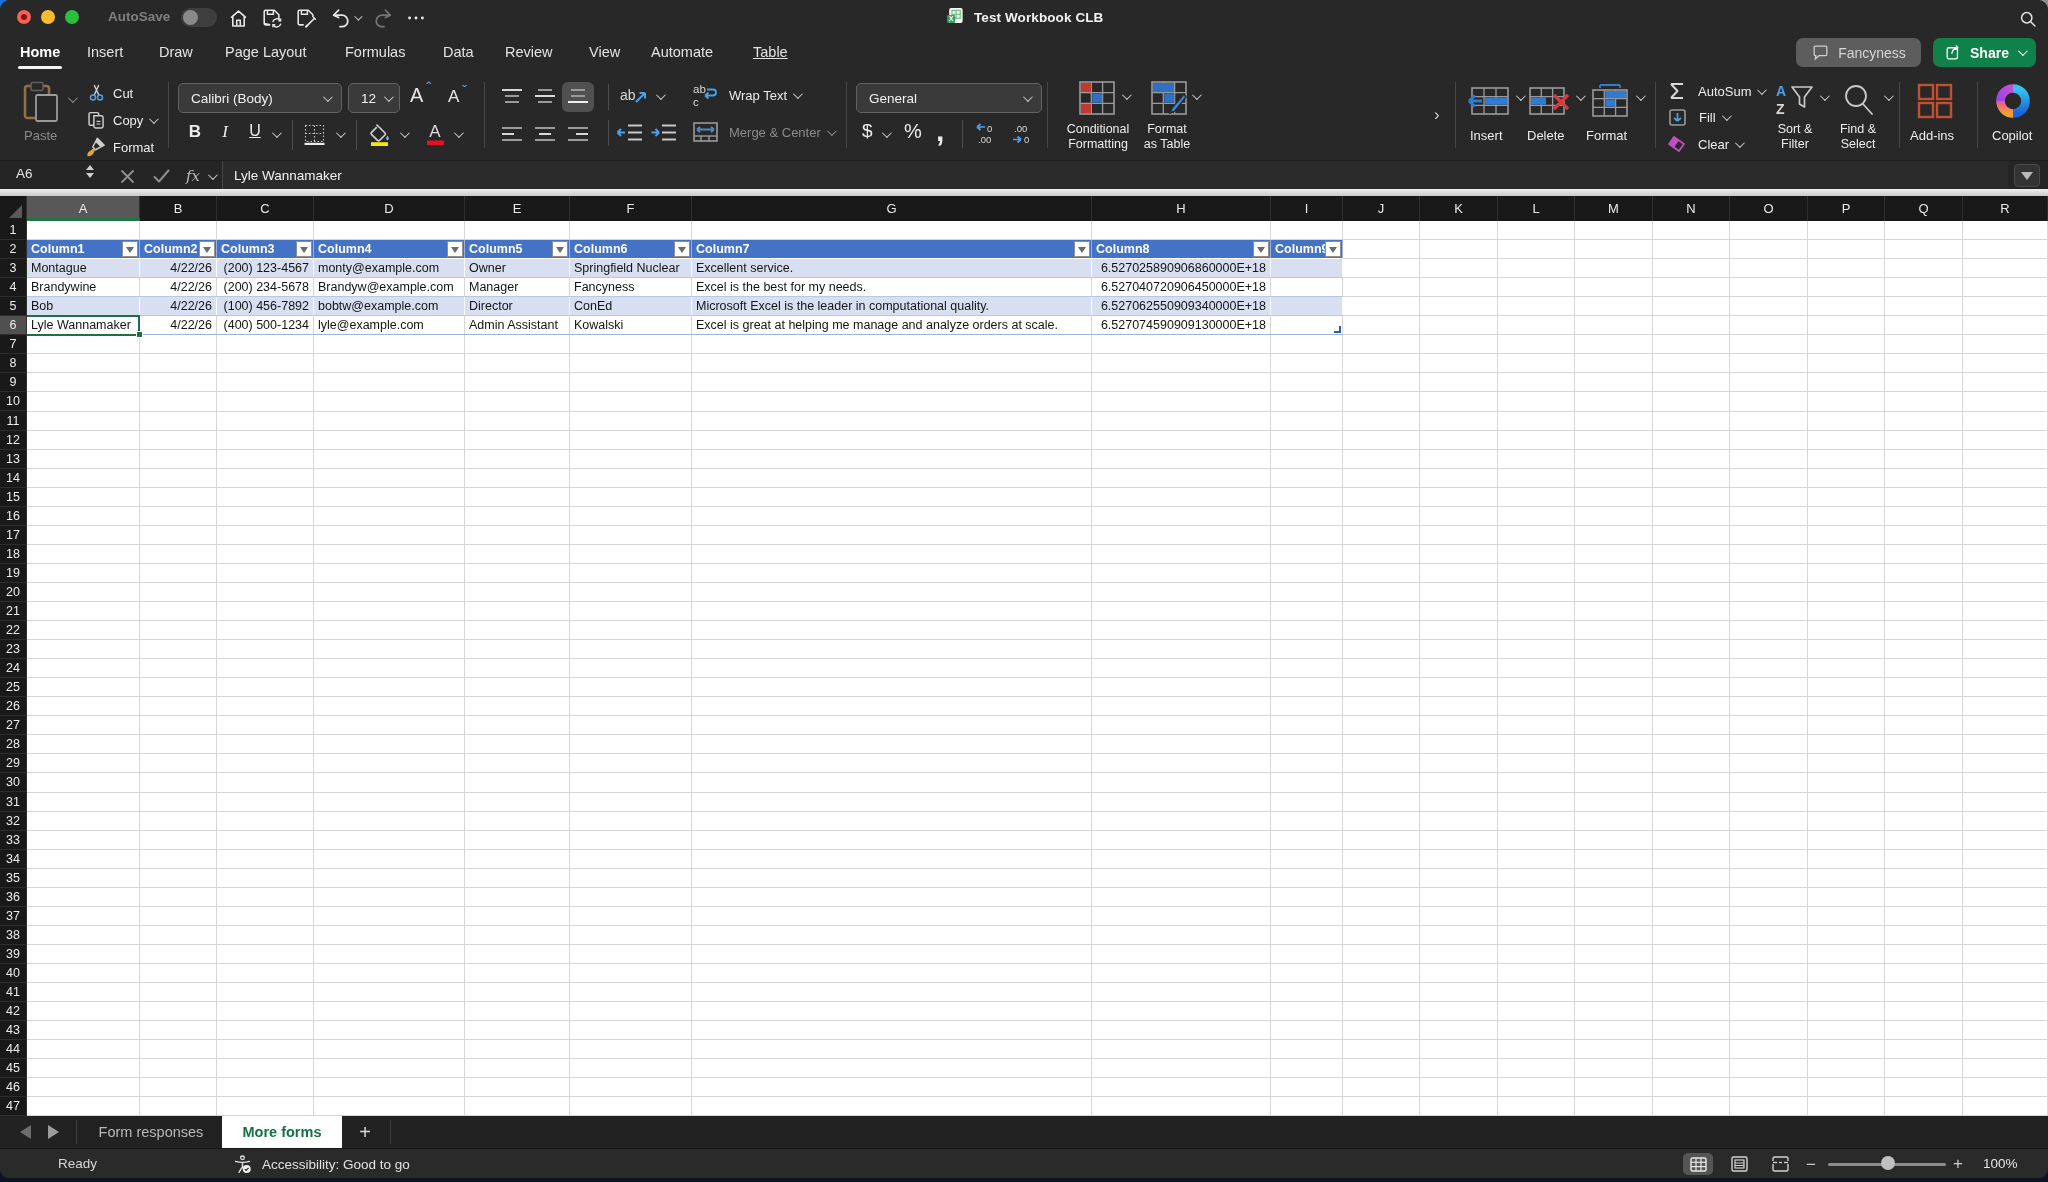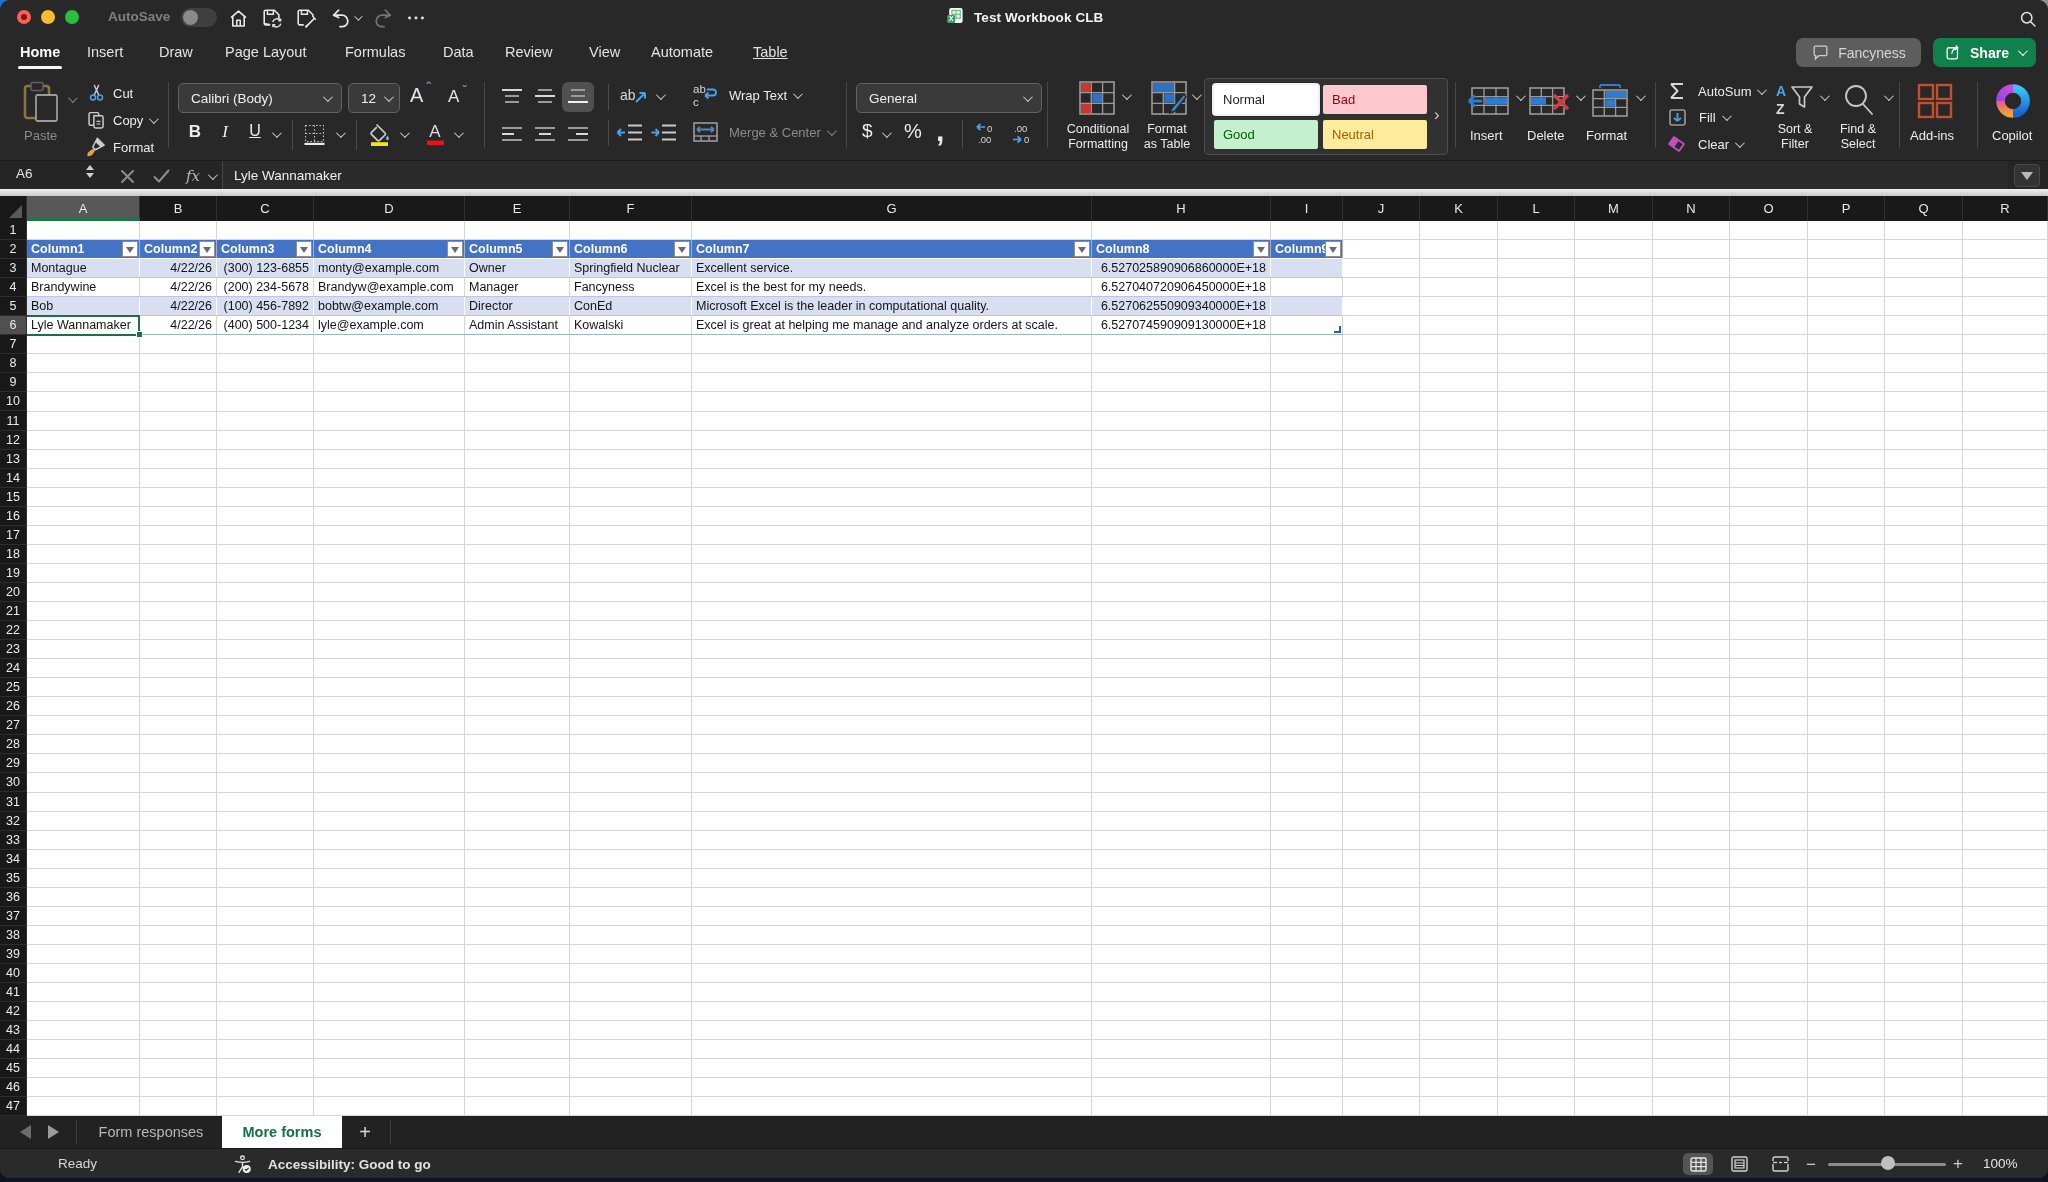--- a/index.html
+++ b/index.html
@@ -105,21 +105,21 @@
   #sheet-prev { left:20px; border-right:11px solid #6d6d6d; }
   #sheet-next { left:48px; border-left:11px solid #9b9b9b; }
   .sheetbar-div { position:absolute; top:4px; height:24px; width:1px; background:#3d3d3d; }
   #sheet-tab-inactive { position:absolute; left:80px; top:0; width:142px; height:32px; display:flex; align-items:center; justify-content:center; color:#b9b9b9; font-size:14.5px; }
   #sheet-tab-active { position:absolute; left:222px; top:0; width:120px; height:32px; background:#ffffff; display:flex; align-items:center; justify-content:center; color:#157144; font-size:14.5px; font-weight:700; }
   #sheet-add { position:absolute; left:352px; top:0; width:26px; height:32px; display:flex; align-items:center; justify-content:center; color:#d9d9d9; font-size:20px; font-weight:300; }
 
   
   #statusbar { position:absolute; left:0; top:1148px; width:100%; height:30px; background:#2a2a2a; border-top:1px solid #161616; }
   #status-ready { position:absolute; left:58px; top:7px; font-size:13.5px; color:#d8d8d8; }
-  #status-access { position:absolute; left:232px; top:4px; display:flex; align-items:center; gap:15px; color:#e2e2e2; font-size:13.5px; height:22px;font-weight:bold; }
+  #status-access { position:absolute; left:232px; top:4px; display:flex; align-items:center; gap:9px; color:#e2e2e2; font-size:13.5px; height:22px; }
   .view-btn { position:absolute; top:4px; width:30px; height:22px; border-radius:5px; display:flex; align-items:center; justify-content:center; }
   .view-btn.sel { background:#555555; }
   #zoom-minus { position:absolute; left:1806px; top:6px; color:#cdcdcd; font-size:17px; }
   #zoom-track { position:absolute; left:1828px; top:1162.5px; width:118px; height:3px; background:#8c8c8c; border-radius:2px; }
   #zoom-knob { position:absolute; left:1881px; top:1156px; width:14px; height:14px; background:#c0c0c0; border-radius:50%; }
   #zoom-plus { position:absolute; left:1953px; top:5px; color:#cdcdcd; font-size:17px; }
   #zoom-pct { position:absolute; left:1983px; top:7px; font-size:13.5px; color:#e5e5e5; }
 
   
   .hitem { position:absolute; display:flex; align-items:center; gap:6px; }
@@ -476,26 +476,20 @@
           <line x1="2" y1="12.6" x2="36" y2="12.6" stroke="#9a9a9a" stroke-width="1.3"></line>
           <line x1="2" y1="23.3" x2="36" y2="23.3" stroke="#9a9a9a" stroke-width="1.3"></line>
           <rect x="3" y="3" width="21" height="9" fill="#2f6fc4"></rect>
           <rect x="14.3" y="13.6" width="10" height="9" fill="#2f6fc4"></rect>
           <path d="M34 14 L22 28 L20 33 L25 31 L36 17 Z" fill="#3b87d8" stroke="#282828" stroke-width="1.4"></path>
         </svg>
     </div>
     <span class="chev" style="position:absolute; left:1192px; top:21px"></span>
     <div class="rlabel2" style="position:absolute; left:1126px; top:50px; width:82px"><span>Format</span><br><span>as Table</span></div>
 
-    <div id="style-gallery">
-        <div class="chip selected" style="left: 9px; top: 6px; background: rgb(255, 255, 255); color: rgb(31, 31, 31);">Normal</div>
-        <div class="chip" style="left: 118px; top: 6px; background: rgb(255, 199, 206); color: rgb(156, 0, 6);">Bad</div>
-        <div class="chip" style="left: 9px; top: 41px; background: rgb(198, 239, 206); color: rgb(0, 97, 0);">Good</div>
-        <div class="chip" style="left: 118px; top: 41px; background: rgb(255, 235, 156); color: rgb(156, 101, 0);">Neutral</div>
-      </div>
     <div id="gallery-more">›</div>
 
     <div class="hitem" style="left:1468px; top:14px">
       <svg width="42" height="30" viewBox="0 0 42 30">
           <rect x="4" y="2" width="36" height="26" fill="none" stroke="#9a9a9a" stroke-width="1.6"></rect>
           <line x1="16" y1="2" x2="16" y2="28" stroke="#9a9a9a" stroke-width="1.3"></line>
           <line x1="28" y1="2" x2="28" y2="28" stroke="#9a9a9a" stroke-width="1.3"></line>
           <line x1="4" y1="10.6" x2="40" y2="10.6" stroke="#9a9a9a" stroke-width="1.3"></line>
           <line x1="4" y1="19.3" x2="40" y2="19.3" stroke="#9a9a9a" stroke-width="1.3"></line>
           <rect x="17" y="11.6" width="22" height="7" fill="#2f7bd0"></rect>
@@ -761,21 +755,21 @@
             <div class="tcell" style="width: 72px; border-right: 1px solid rgba(255, 255, 255, 0.45);">
               <span>Column9</span>
               <div class="filter-btn">
                 <i></i>
               </div>
             </div>
           </div>
           <div class="trow" style="top: 38.1px; height: 19.05px; width: 1316px; background: rgb(215, 223, 241); border-bottom: 1px solid rgb(185, 199, 230);">
             <div class="tcell" style="width: 113px; border-right: 1px solid rgba(255, 255, 255, 0.9);">Montague</div>
             <div class="tcell right" style="width: 77px; border-right: 1px solid rgba(255, 255, 255, 0.9);">4/22/26</div>
-            <div class="tcell right" style="width: 97px; border-right: 1px solid rgba(255, 255, 255, 0.9);">(300) 123-6855</div>
+            <div class="tcell right" style="width: 97px; border-right: 1px solid rgba(255, 255, 255, 0.9);">(200) 123-4567</div>
             <div class="tcell" style="width: 151px; border-right: 1px solid rgba(255, 255, 255, 0.9);">monty@example.com</div>
             <div class="tcell" style="width: 105px; border-right: 1px solid rgba(255, 255, 255, 0.9);">Owner</div>
             <div class="tcell" style="width: 122px; border-right: 1px solid rgba(255, 255, 255, 0.9);">Springfield Nuclear</div>
             <div class="tcell" style="width: 400px; border-right: 1px solid rgba(255, 255, 255, 0.9);">Excellent service.</div>
             <div class="tcell right" style="width: 179px; border-right: 1px solid rgba(255, 255, 255, 0.9);">6.527025890906860000E+18</div>
             <div class="tcell" style="width: 72px; border-right: 1px solid rgba(255, 255, 255, 0.9);"></div>
           </div>
           <div class="trow" style="top: 57.15px; height: 19.05px; width: 1316px; background: rgb(255, 255, 255); border-bottom: 1px solid rgb(185, 199, 230);">
             <div class="tcell" style="width: 113px; border-right: 1px solid rgb(214, 214, 214);">Brandywine</div>
             <div class="tcell right" style="width: 77px; border-right: 1px solid rgb(214, 214, 214);">4/22/26</div>

